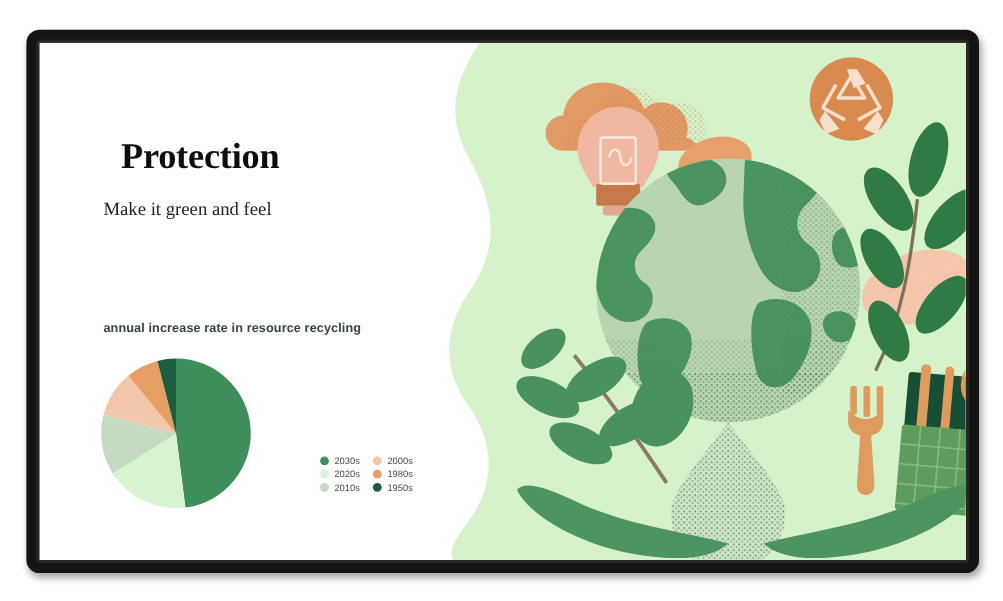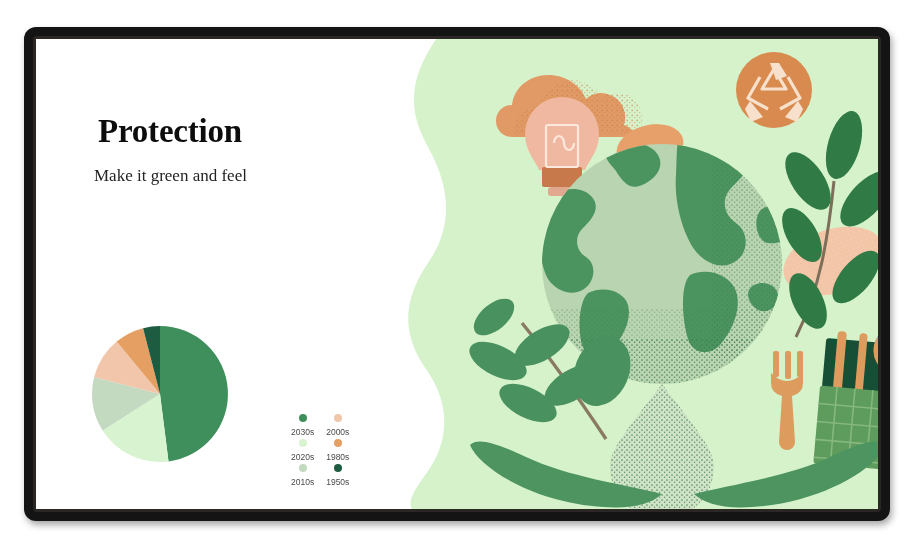--- a/index.html
+++ b/index.html
@@ -26,40 +26,40 @@
 
   
   .wave-layer{position:absolute;left:0;top:0;width:842px;height:470px;}
   .wave-layer svg{display:block;}
 
   
   #text-col{position:absolute;left:58px;top:68px;width:300px;}
   #title{
     font-family:"Liberation Serif",serif;
     font-weight:700;font-size:33px;line-height:1.22;color:#0d0d0d;
-    letter-spacing:-.2px;margin:4px;
+    letter-spacing:-.2px;margin:16px;
   }
   #subtitle{
     font-family:"Liberation Serif",serif;
     font-size:17px;line-height:1.3;color:#232323;margin:14px 0 0 0;
   }
   #chart-label{
     position:absolute;left:58px;top:254px;width:300px;
     font-size:11.5px;font-weight:700;color:#33473a;letter-spacing:.1px;
   }
 
   
   #pie-wrap{position:absolute;left:52px;top:275px;width:250px;height:160px;}
   #pie{position:absolute;left:0px;top:0px;}
   #legend{
     position:absolute;left:203px;top:100px;
     display:grid;grid-template-columns:auto auto;
     column-gap:12px;row-gap:2px;
   }
-  .leg-item{display:flex;align-items:center;gap:5px;flex-direction:column;}
+  .leg-item{display:flex;align-items:center;gap:5px;}
   .leg-dot{width:8px;height:8px;border-radius:50%;flex:0 0 auto;}
   .leg-txt{font-size:8.5px;color:#4a4a4a;white-space:nowrap;}
 
   
   #illus{position:absolute;left:400px;top:0;width:442px;height:470px;}
   #illus svg{display:block;}
 </style>
 </head>
 <body>
 
@@ -257,20 +257,21 @@
 
         <div id="text-col">
           <h1 id="title">
             <span>Protection</span><br>
           </h1>
           <p id="subtitle">
             <span>Make it green and feel</span><br>
           </p>
         </div>
 
+        <div id="chart-label">annual increase rate in resource recycling</div>
 
         <div id="pie-wrap">
           <svg id="pie" width="180" height="160" viewBox="0 0 180 160">
             <g id="pie-slices" transform="translate(72,80)">
                 <path d="M 0 0 L 0.00 -68.00 A 68 68 0 0 1 8.52 67.46 Z" fill="#3f8f5c"></path>
                 <path d="M 0 0 L 8.52 67.46 A 68 68 0 0 1 -57.41 36.44 Z" fill="#d8f3cf"></path>
                 <path d="M 0 0 L -57.41 36.44 A 68 68 0 0 1 -65.86 -16.91 Z" fill="#c3d9c0"></path>
                 <path d="M 0 0 L -65.86 -16.91 A 68 68 0 0 1 -43.34 -52.39 Z" fill="#f2c6ab"></path>
                 <path d="M 0 0 L -43.34 -52.39 A 68 68 0 0 1 -16.91 -65.86 Z" fill="#e59f62"></path>
                 <path d="M 0 0 L -16.91 -65.86 A 68 68 0 0 1 -0.00 -68.00 Z" fill="#1d5c41"></path>

